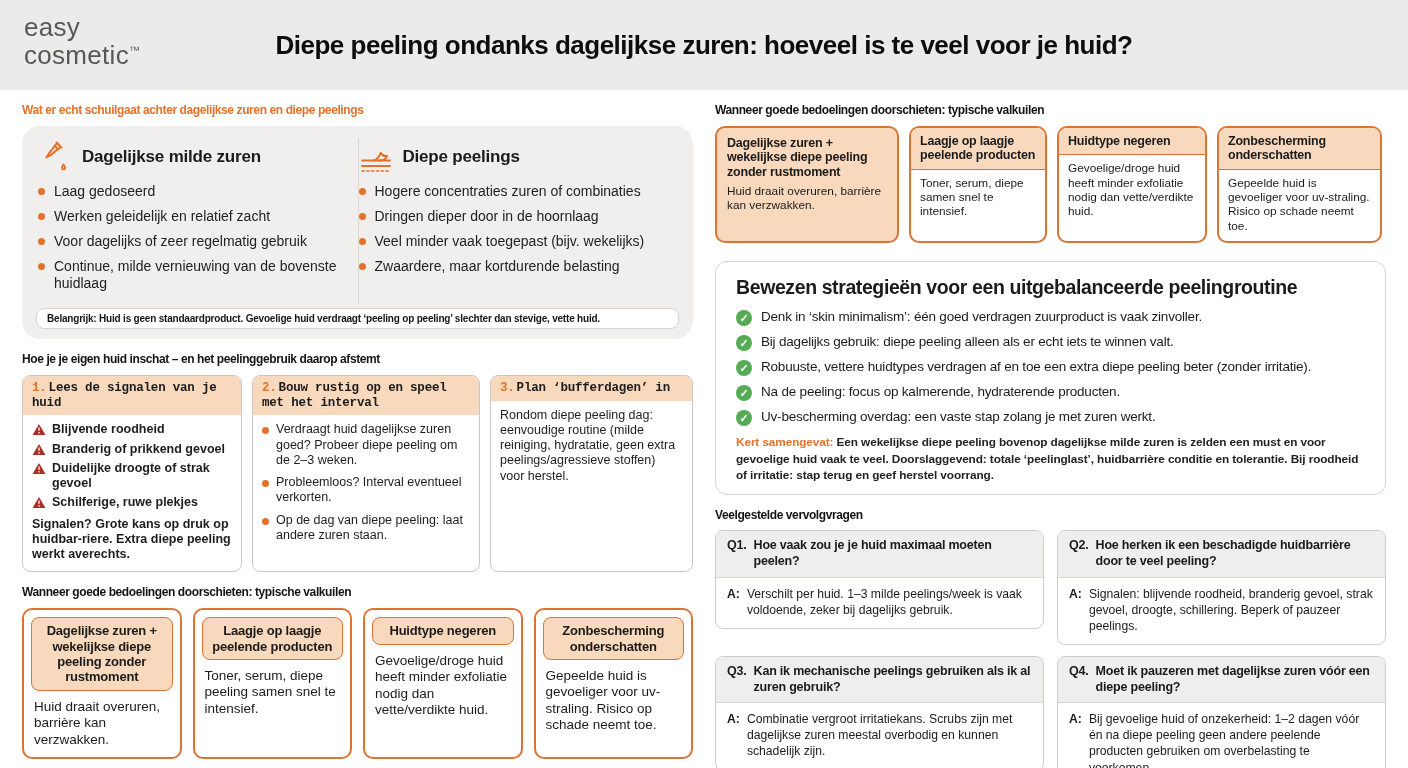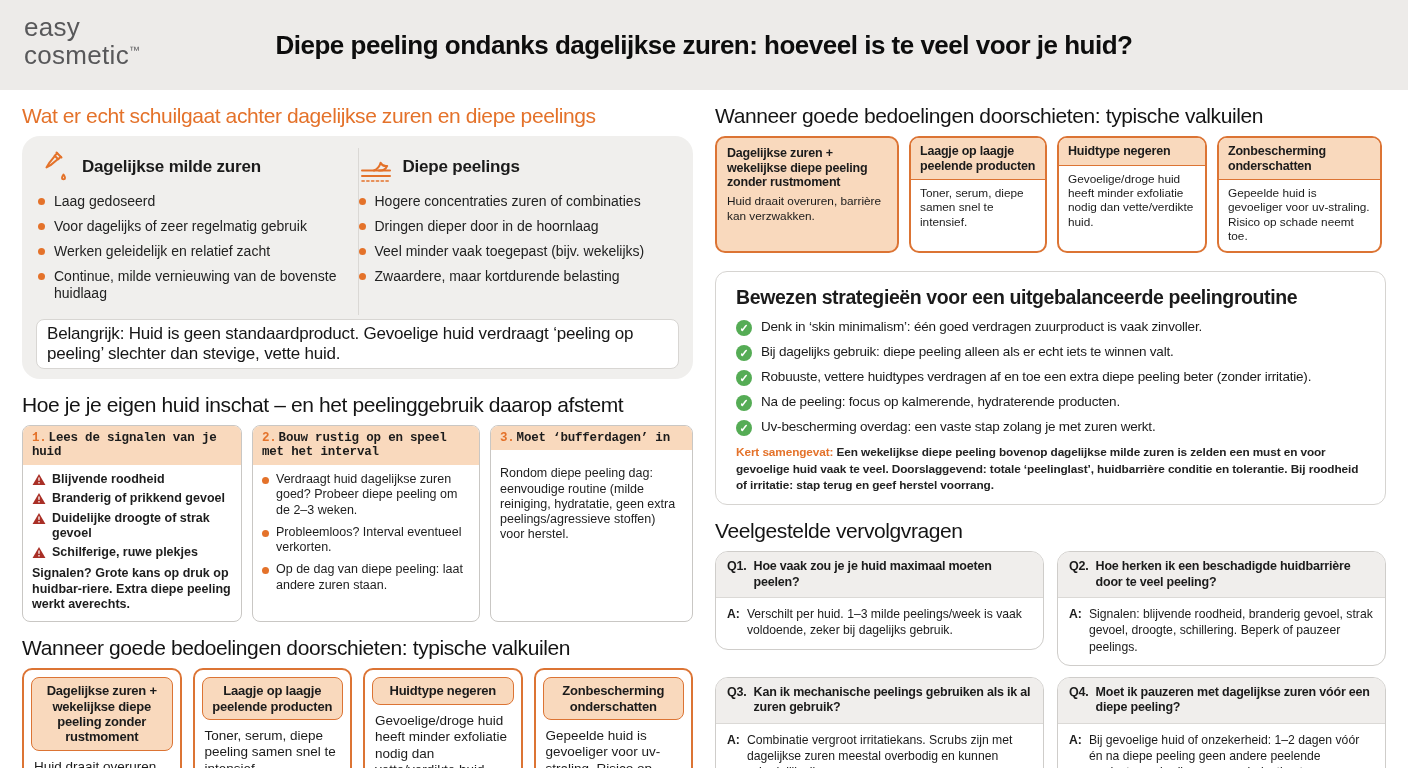--- a/index.html
+++ b/index.html
@@ -15,46 +15,46 @@
   
   .hdr{height:90px; background:var(--headerbg); position:relative;}
   .logo{position:absolute; left:24px; top:13px; color:var(--logogray); font-size:26px; line-height:1.08; font-weight:400; letter-spacing:.3px;}
   .logo sup{font-size:11px; vertical-align:super;}
   .hdr-title{position:absolute; left:0; right:0; top:50%; transform:translateY(-50%); text-align:center; font-size:26px; font-weight:700; letter-spacing:-.5px; color:#0d0d0d;}
 
   .main{display:flex; gap:22px; padding:0 22px;}
   .colL{width:671px; flex:none;}
   .colR{flex:1; min-width:0;}
 
-  h2{font-size:21px; line-height:1.15; font-weight:400; letter-spacing:-.4px; color:#141414; margin:14px 0 8px;}
+  h2{font-size:12px; line-height:1.15; font-weight:700; letter-spacing:-.4px; color:#141414; margin:14px 0 8px;}
   h2.orange{color:var(--accent);}
 
   
   .panel{background:var(--panelbg); border-radius:18px; padding:12px 14px 10px;}
   .pcols{display:flex;}
   .pcol{width:50%; padding:2px 10px 4px 2px;}
   .pcol + .pcol{border-left:1px solid #DAD8D5; padding-left:0;}
   .phead{display:flex; align-items:center; gap:10px; font-size:17px; font-weight:700; letter-spacing:-.2px; margin-bottom:9px;}
   .icon34{width:34px; height:34px; flex:none;}
   .brow{display:flex; gap:9px; font-size:14px; font-weight:500; line-height:1.22; margin-bottom:8px; color:#222;}
   .dot{width:7px; height:7px; border-radius:50%; background:var(--accent); flex:none; margin-top:5px;}
-  .note{background:#fff; border:1px solid #D8D6D3; border-radius:8px; padding:4px 10px; font-size:17px; font-weight:400; letter-spacing:-.2px; margin-top:4px; color:#161616;}
+  .note{background:#fff; border:1px solid #D8D6D3; border-radius:8px; padding:4px 10px; font-size:10px; font-weight:700; letter-spacing:-.2px; margin-top:4px; color:#161616;}
 
   
   .steps{display:flex; gap:10px;}
   .step{background:#fff; border:1px solid #C9C7C4; border-radius:8px; overflow:hidden;}
   .step.w1{width:220px;} .step.w2{width:228px;} .step.w3{width:203px;}
   .step-h{background:var(--peach); padding:5px 9px; font-size:12.5px; font-weight:700; line-height:1.18; letter-spacing:-.2px;font-family:Liberation Mono, monospace;}
   .step-h .num{color:var(--accent); margin-right:2px;}
   .step-b{padding:7px 9px 9px; font-size:12.5px; line-height:1.22; font-weight:600; color:#1d1d1d;}
   .wrow{display:flex; gap:6px; align-items:flex-start; margin-bottom:4px;}
   .wrow svg{flex:none; margin-top:1px;}
   .step-foot{margin-top:6px; font-weight:600;}
   .srow2{display:flex; gap:7px; margin-bottom:7px; font-weight:500;}
-  .step-text{font-weight:500;margin-top:9px;}
+  .step-text{font-weight:500;}
 
   
   .pits{display:flex; gap:11px;}
   .pit{flex:1; background:#fff; border:2.5px solid var(--bord); border-radius:10px; padding:7px;}
   .pit-t{background:var(--peach); border:1.5px solid var(--bord); border-radius:8px; padding:5px 4px; text-align:center; font-size:13px; font-weight:700; line-height:1.18; letter-spacing:-.2px;}
   .pit-b{padding:8px 3px 2px; font-size:13.5px; font-weight:500; line-height:1.22;}
 
   
   .minis{display:flex; gap:10px; align-items:stretch;}
   .mini{border:2.5px solid var(--bord); border-radius:10px; background:#fff; overflow:hidden; display:flex; flex-direction:column;}
@@ -69,21 +69,21 @@
   .strat{margin-top:18px; background:#fff; border:1px solid #D6D4D1; border-radius:12px; padding:12px 20px 10px;}
   .strat h3{font-size:19.5px; font-weight:700; letter-spacing:-.4px; margin:2px 0 10px;}
   .chkrow{display:flex; gap:9px; align-items:flex-start; margin-bottom:8px; font-size:13.5px; font-weight:500; letter-spacing:-.2px; line-height:1.25;}
   .chk{width:16px; height:16px; border-radius:50%; background:var(--green); color:#fff; flex:none; text-align:center; font-size:11px; line-height:16px; font-weight:700; margin-top:1px;}
   .chk::before{content:"✓";}
   .summary{margin-top:4px; font-size:11.8px; font-weight:600; line-height:1.4; letter-spacing:-.1px; color:#222;}
   .summary .lab{color:var(--accent); font-weight:700;}
 
   
   .faqgrid{display:grid; grid-template-columns:1fr 1fr; gap:11px 13px; align-items:start;}
-  .faq{background:#fff; border:1px solid #CFCDCA; border-radius:13px; overflow:hidden;}
+  .faq{background:#fff; border:1px solid #CFCDCA; border-radius:8px; overflow:hidden;}
   .faq-h{background:var(--faqh); border-bottom:1px solid #DBD9D6; padding:7px 11px; display:flex; gap:7px; font-size:12.5px; font-weight:700; line-height:1.25; letter-spacing:-.2px;}
   .faq-b{padding:8px 11px 10px; display:flex; gap:7px; font-size:12.2px; font-weight:500; line-height:1.32;}
   .faq-b .al{font-weight:700; flex:none;}
 </style>
 </head>
 <body>
 
 <div class="page">
 
   <div class="hdr">
@@ -114,25 +114,25 @@
                 <path d="M25.5 24.5 c-2 2.7 -2 4.8 0 4.8 c2 0 2 -2.1 0 -4.8 z"></path>
               </svg>
               <span>Dagelijkse milde zuren</span>
             </div>
             <div class="brow">
                 <span class="dot"></span>
                 <span>Laag gedoseerd</span>
               </div>
             <div class="brow">
                 <span class="dot"></span>
+                <span>Werken geleidelijk en relatief zacht</span>
+              </div>
+            <div class="brow">
+                <span class="dot"></span>
                 <span>Voor dagelijks of zeer regelmatig gebruik</span>
-              </div>
-            <div class="brow">
-                <span class="dot"></span>
-                <span>Werken geleidelijk en relatief zacht</span>
               </div>
             <div class="brow">
                 <span class="dot"></span>
                 <span>Continue, milde vernieuwing van de bovenste huidlaag</span>
               </div>
           </div>
 
           <div class="pcol">
             <div class="phead">
               <svg class="icon34" viewBox="0 0 34 34" fill="none" stroke="#E4722A" stroke-width="2" stroke-linecap="round" stroke-linejoin="round">
@@ -220,21 +220,21 @@
                 <span>Probleemloos? Interval eventueel verkorten.</span>
               </div>
             <div class="srow2">
                 <span class="dot"></span>
                 <span>Op de dag van diepe peeling: laat andere zuren staan.</span>
               </div>
           </div>
         </div>
 
         <div class="step w3">
-          <div class="step-h"><span class="num">3.</span><span>Moet ‘bufferdagen’ in</span></div>
+          <div class="step-h"><span class="num">3.</span><span>Plan ‘bufferdagen’ in</span></div>
           <div class="step-b">
             <div class="step-text">Rondom diepe peeling dag: eenvoudige routine (milde reiniging, hydratatie, geen extra peelings/agressieve stoffen) voor herstel.</div>
           </div>
         </div>
 
       </div>
 
       <h2>Wanneer goede bedoelingen doorschieten: typische valkuilen</h2>
 
       <div class="pits">

